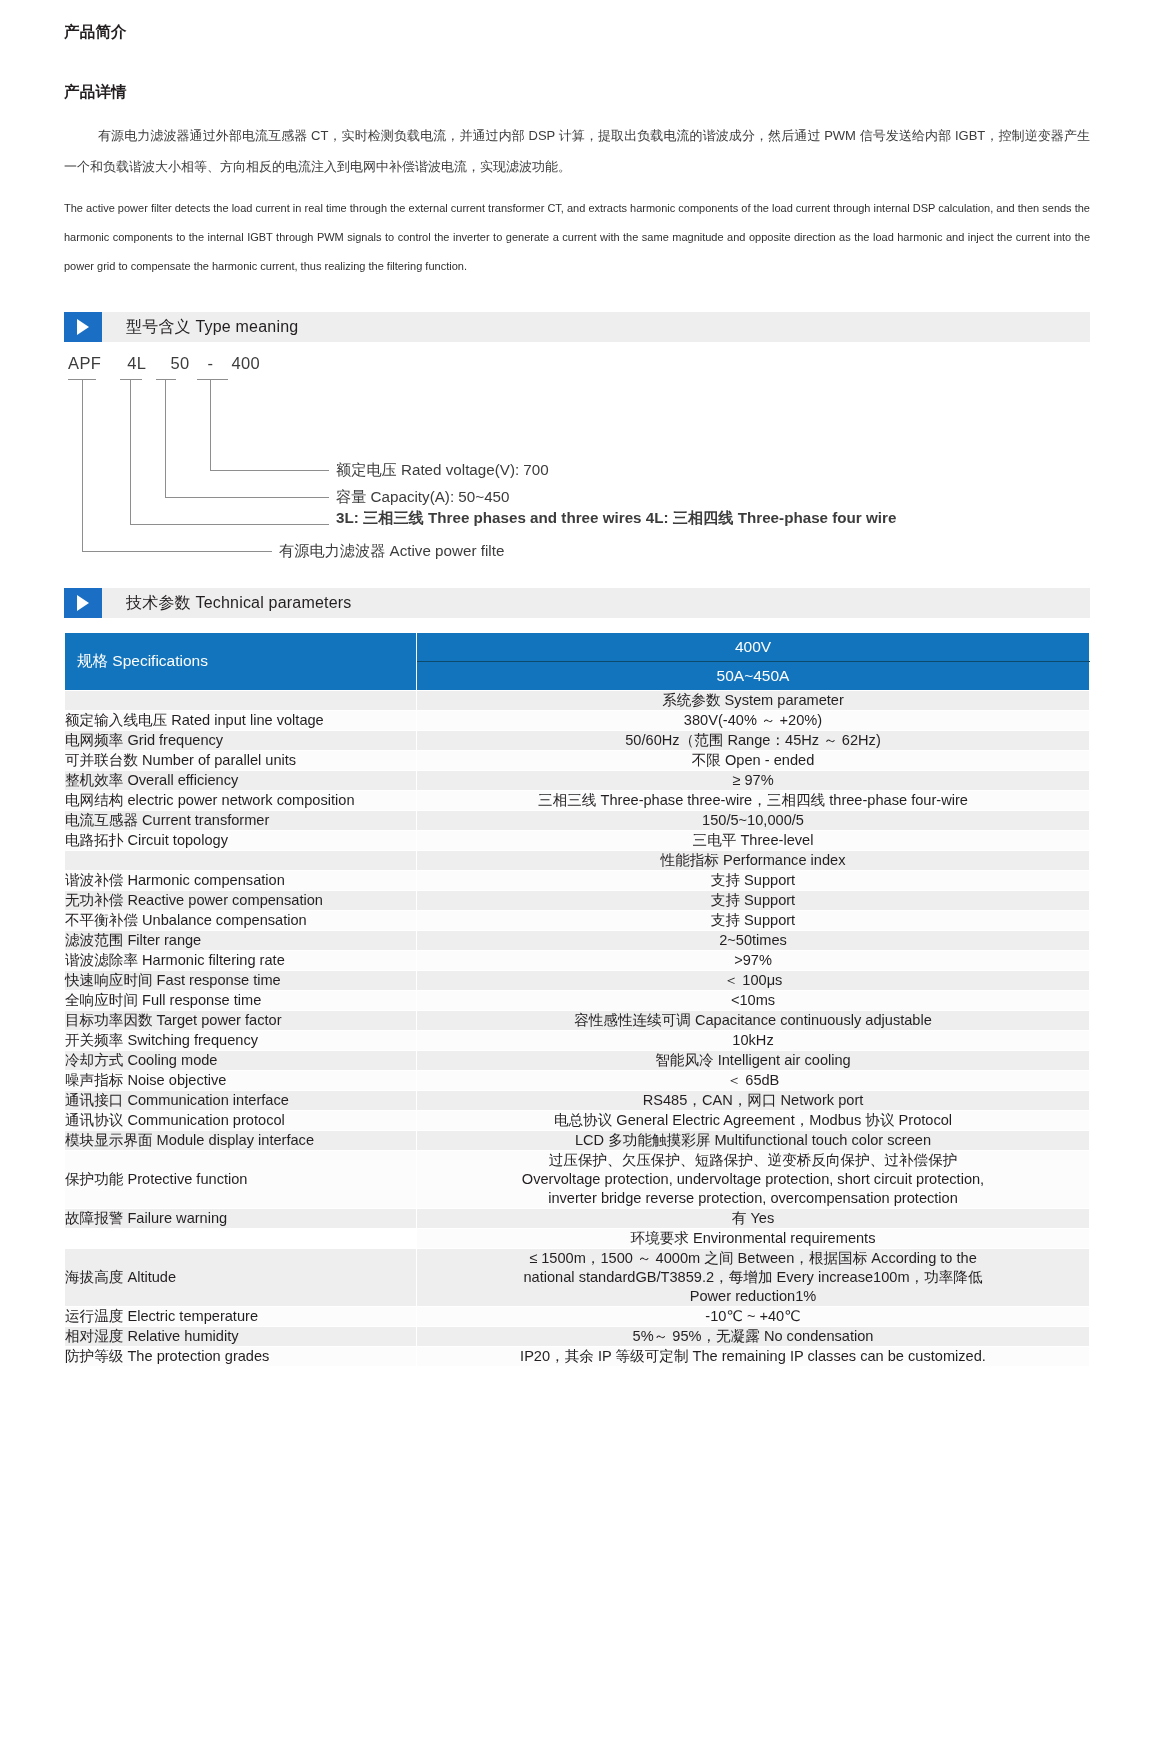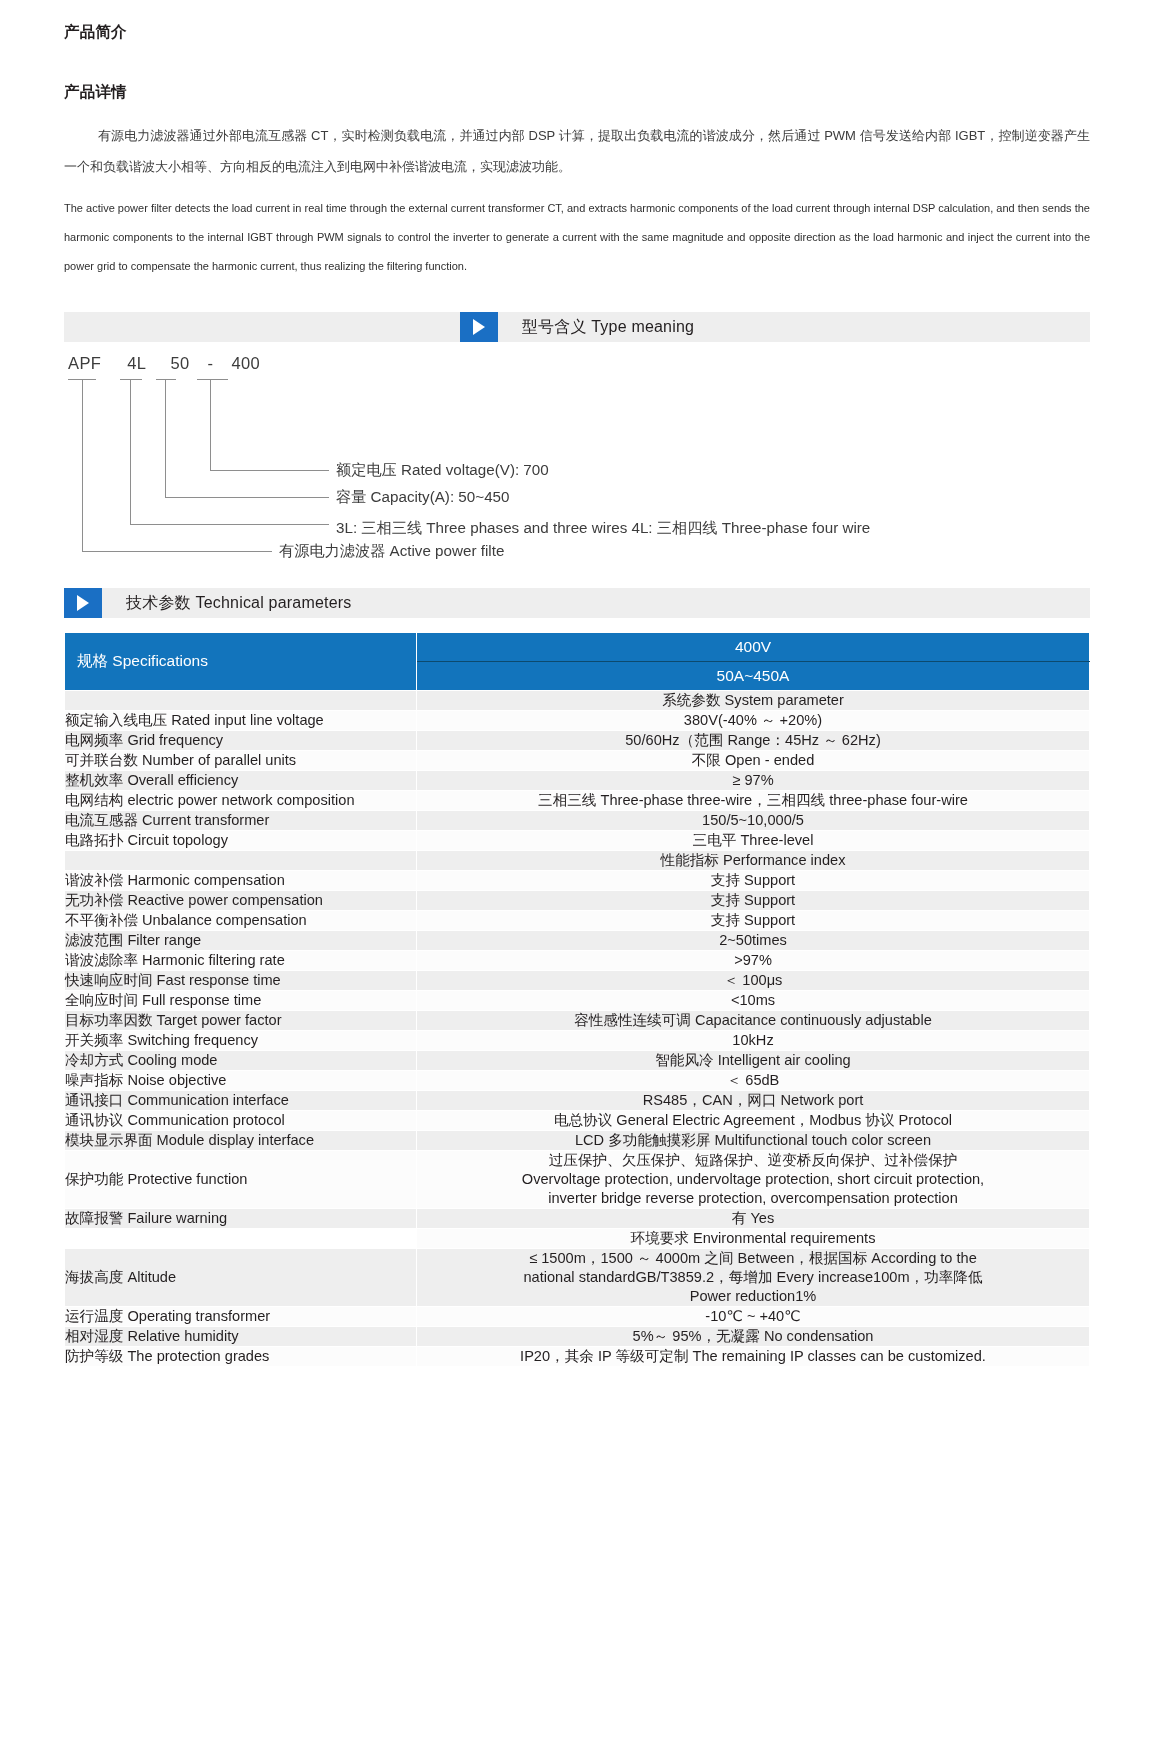--- a/index.html
+++ b/index.html
@@ -74,21 +74,21 @@
     border-left: 12px solid #ffffff;
   }
   .bar-title {
     display: flex;
     align-items: center;
     padding-left: 24px;
     font-size: 16px;
     color: #231f20;
     letter-spacing: 0.2px;
   }
-  #bar-type { margin-top: 31px; justify-content: center; }
+  #bar-type { margin-top: 31px; }
   #bar-tech { margin-top: 44px; }
 
   
   .model-diagram {
     position: relative;
     height: 190px;
     margin-top: 12px;
   }
   .code-row {
     position: absolute;
@@ -204,21 +204,21 @@
     <div class="dline v" style="left:146px; top:25px;  height:91px;"></div>
     <div class="dline h" style="left:146px; top:116px; width:119px;"></div>
     <div class="leaf-label" style="left:272px; top:116px;">额定电压 Rated voltage(V): 700</div>
 
     <div class="dline v" style="left:101px; top:25px;  height:118px;"></div>
     <div class="dline h" style="left:101px; top:143px; width:164px;"></div>
     <div class="leaf-label" style="left:272px; top:143px;">容量 Capacity(A): 50~450</div>
 
     <div class="dline v" style="left:66px; top:25px;  height:145px;"></div>
     <div class="dline h" style="left:66px; top:170px; width:199px;"></div>
-    <div class="leaf-label" style="left:272px; top:174px;">3L: 三相三线 Three phases and three wires  4L: 三相四线 Three-phase four wire</div>
+    <div class="leaf-label" style="left:272px; top:164px;font-weight:bold;">3L: 三相三线 Three phases and three wires  4L: 三相四线 Three-phase four wire</div>
 
     <div class="dline v" style="left:18px; top:25px;  height:172px;"></div>
     <div class="dline h" style="left:18px; top:197px; width:190px;"></div>
     <div class="leaf-label" style="left:215px; top:197px;">有源电力滤波器 Active power filte</div>
   </div>
 
   <div class="bar" id="bar-tech">
     <div class="bar-arrow">
       <div class="tri"></div>
     </div>
@@ -358,21 +358,21 @@
       <tr class="shade">
         <td class="lbl">海拔高度 Altitude</td>
         <td class="val multi">
           <div>≤ 1500m，1500 ～ 4000m 之间 Between，根据国标 According to the</div>
           <div>national standardGB/T3859.2，每增加 Every increase100m，功率降低</div>
           <div>Power reduction1%</div>
         </td>
       </tr>
 
       <tr class="plain">
-        <td class="lbl">运行温度 Operating transformer</td>
+        <td class="lbl">运行温度 Electric temperature</td>
         <td class="val">-10℃ ~ +40℃</td>
       </tr>
       <tr class="shade">
         <td class="lbl">相对湿度 Relative humidity</td>
         <td class="val">5%～ 95%，无凝露 No condensation</td>
       </tr>
       <tr class="plain">
         <td class="lbl">防护等级 The protection grades</td>
         <td class="val">IP20，其余 IP 等级可定制 The remaining IP classes can be customized.</td>
       </tr>

